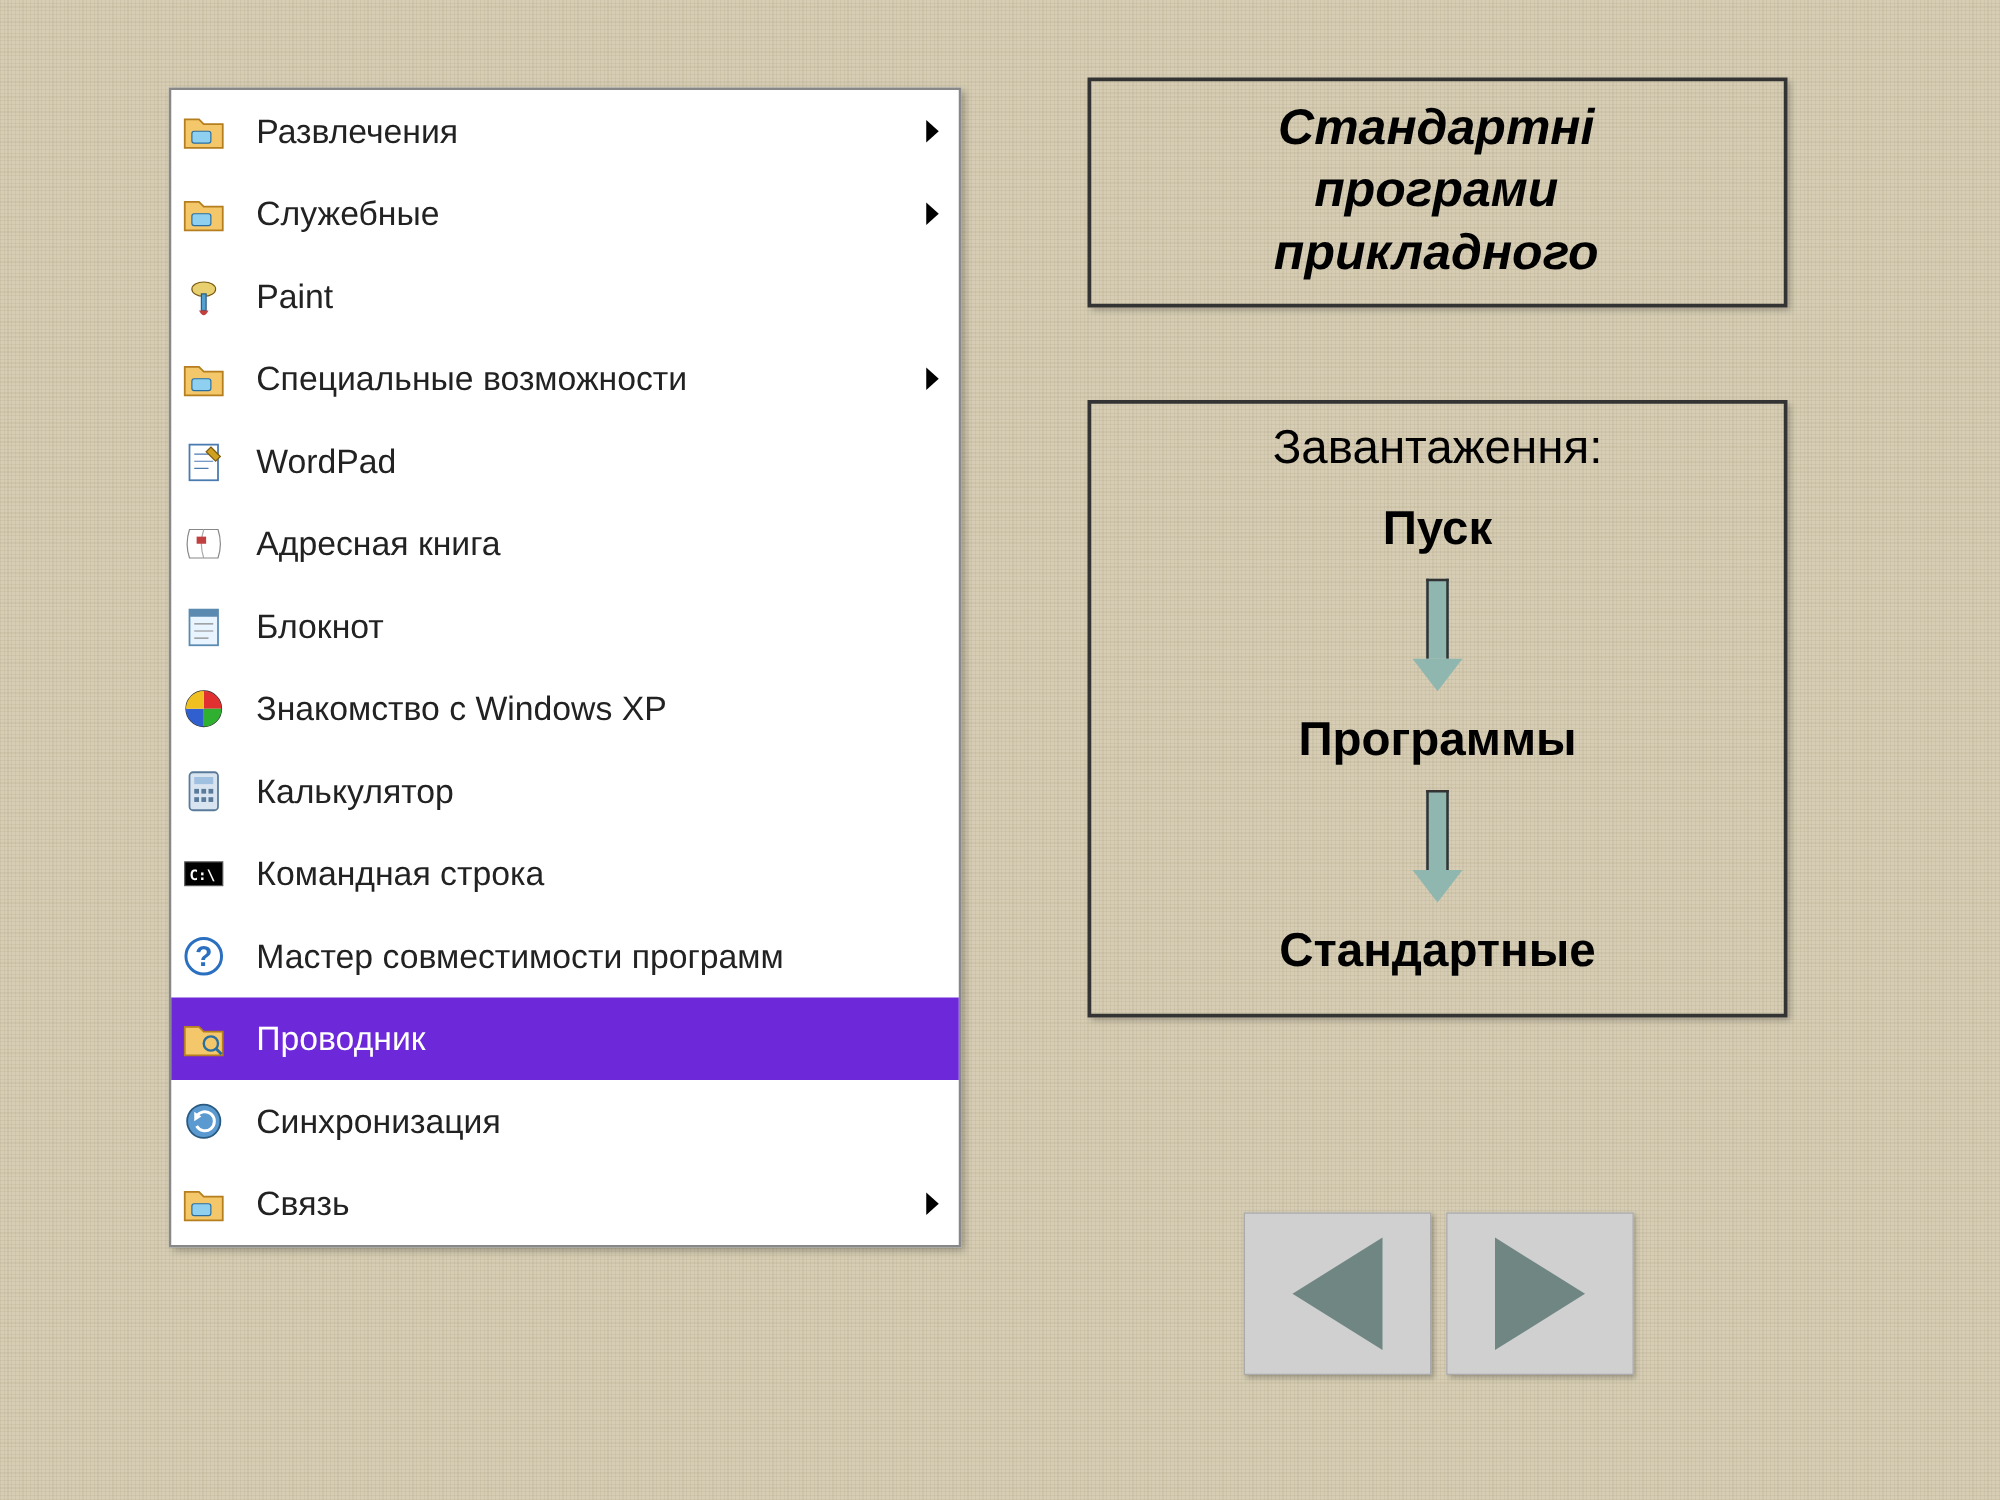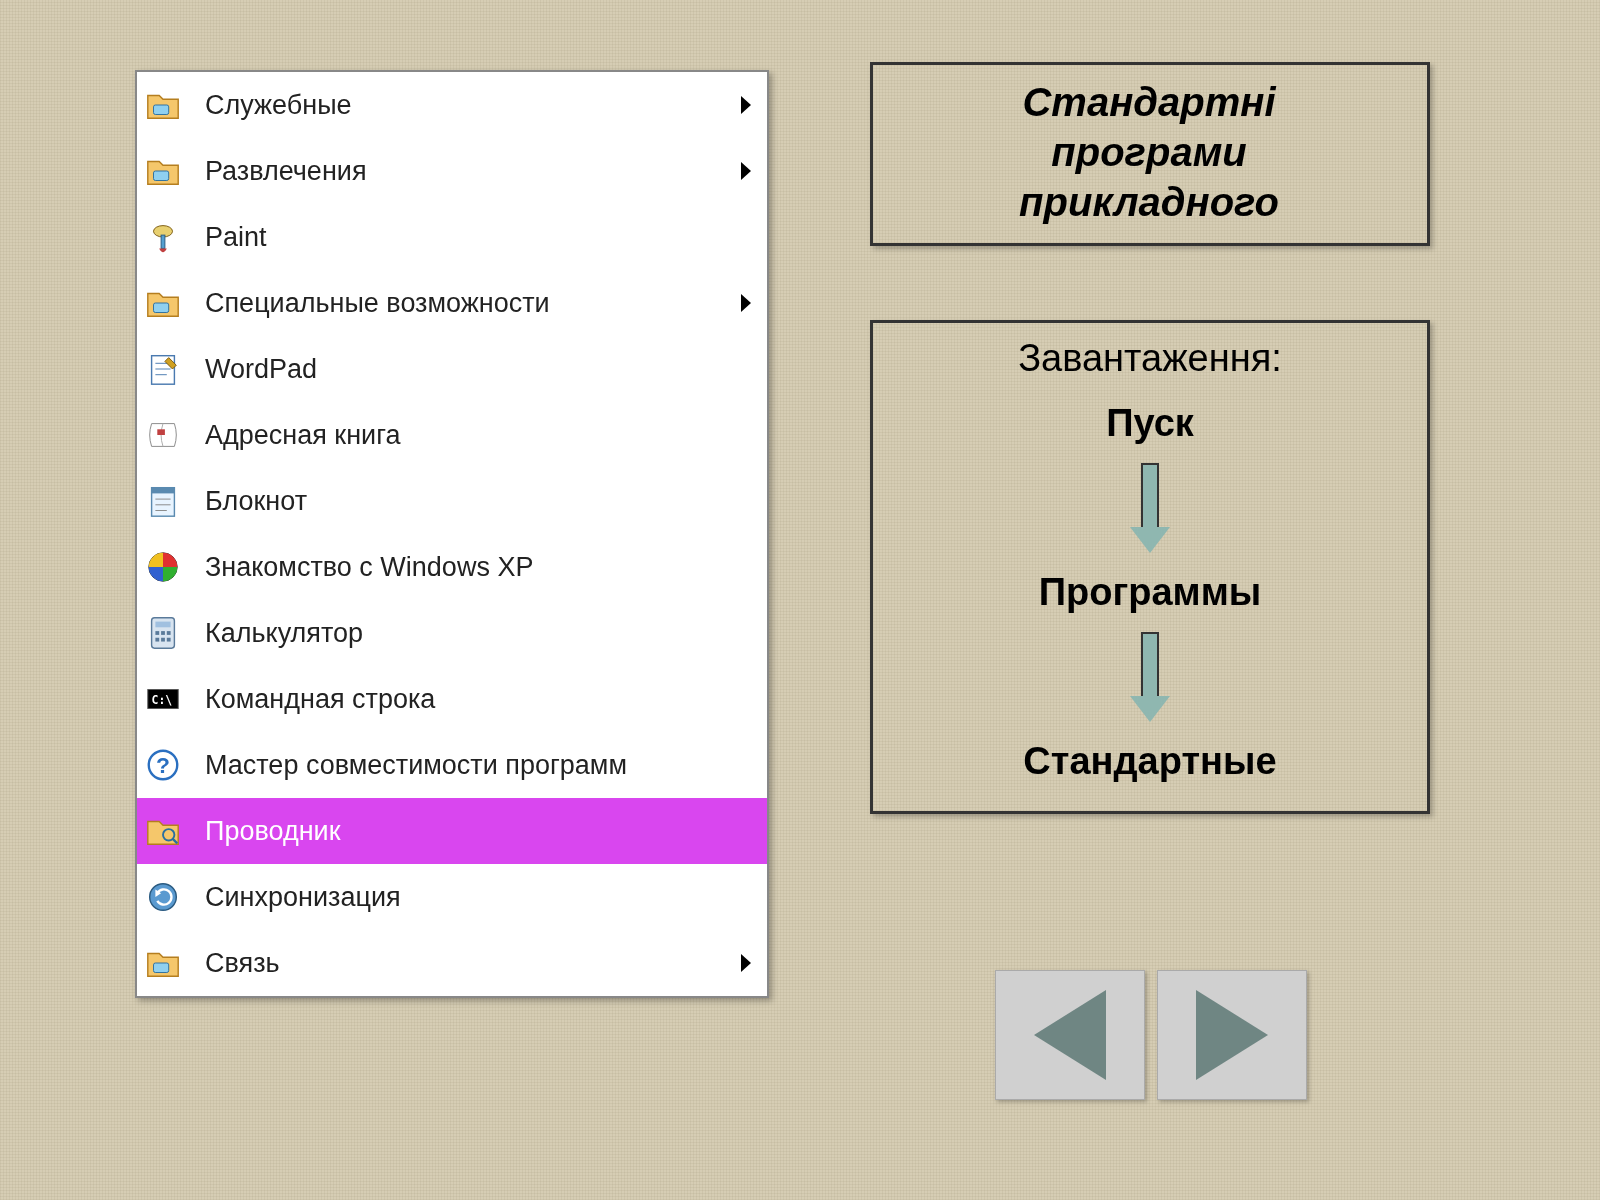--- a/index.html
+++ b/index.html
@@ -26,21 +26,21 @@
   .menu-item {
     display: flex;
     align-items: center;
     height: 66px;
     padding: 0 10px 0 6px;
     font-size: 27px;
     color: #222;
     position: relative;
   }
   .menu-item.selected {
-    background: #d946ef;
+    background: #6d28d9;
     color: #ffffff;
   }
   .menu-icon {
     width: 40px;
     height: 40px;
     margin-right: 22px;
     flex-shrink: 0;
     display: flex;
     align-items: center;
     justify-content: center;
@@ -178,32 +178,32 @@
 
 <div class="menu-panel">
 
   <div class="menu-item">
     <span class="menu-icon">
       <svg viewBox="0 0 40 40">
           <path d="M4 12 L4 34 L36 34 L36 14 L20 14 L16 10 L4 10 Z" fill="#f5c76b" stroke="#b57e1f" stroke-width="1.5"></path>
           <rect x="10" y="20" width="16" height="10" rx="2" fill="#8fd0f0" stroke="#2a6fa0"></rect>
         </svg>
     </span>
+    <span class="menu-label">Развлечения</span>
+    <span class="submenu-arrow"></span>
+  </div>
+
+  <div class="menu-item">
+    <span class="menu-icon">
+      <svg viewBox="0 0 40 40">
+          <path d="M4 12 L4 34 L36 34 L36 14 L20 14 L16 10 L4 10 Z" fill="#f5c76b" stroke="#b57e1f" stroke-width="1.5"></path>
+          <rect x="10" y="20" width="16" height="10" rx="2" fill="#8fd0f0" stroke="#2a6fa0"></rect>
+        </svg>
+    </span>
     <span class="menu-label">Служебные</span>
-    <span class="submenu-arrow"></span>
-  </div>
-
-  <div class="menu-item">
-    <span class="menu-icon">
-      <svg viewBox="0 0 40 40">
-          <path d="M4 12 L4 34 L36 34 L36 14 L20 14 L16 10 L4 10 Z" fill="#f5c76b" stroke="#b57e1f" stroke-width="1.5"></path>
-          <rect x="10" y="20" width="16" height="10" rx="2" fill="#8fd0f0" stroke="#2a6fa0"></rect>
-        </svg>
-    </span>
-    <span class="menu-label">Развлечения</span>
     <span class="submenu-arrow"></span>
   </div>
 
   <div class="menu-item">
     <span class="menu-icon">
       <svg viewBox="0 0 40 40">
           <ellipse cx="20" cy="14" rx="10" ry="6" fill="#e8d070" stroke="#7a5a10"></ellipse>
           <rect x="18" y="18" width="4" height="14" fill="#54a0d0" stroke="#2a5a80"></rect>
           <path d="M16 32 Q20 40 24 32 Z" fill="#c04040"></path>
         </svg>

